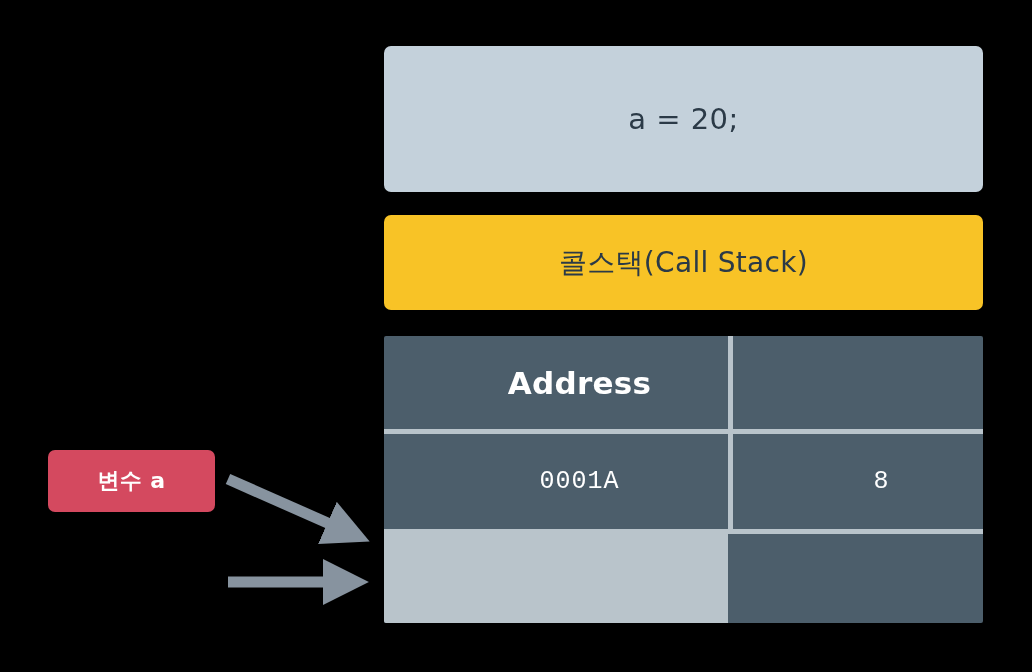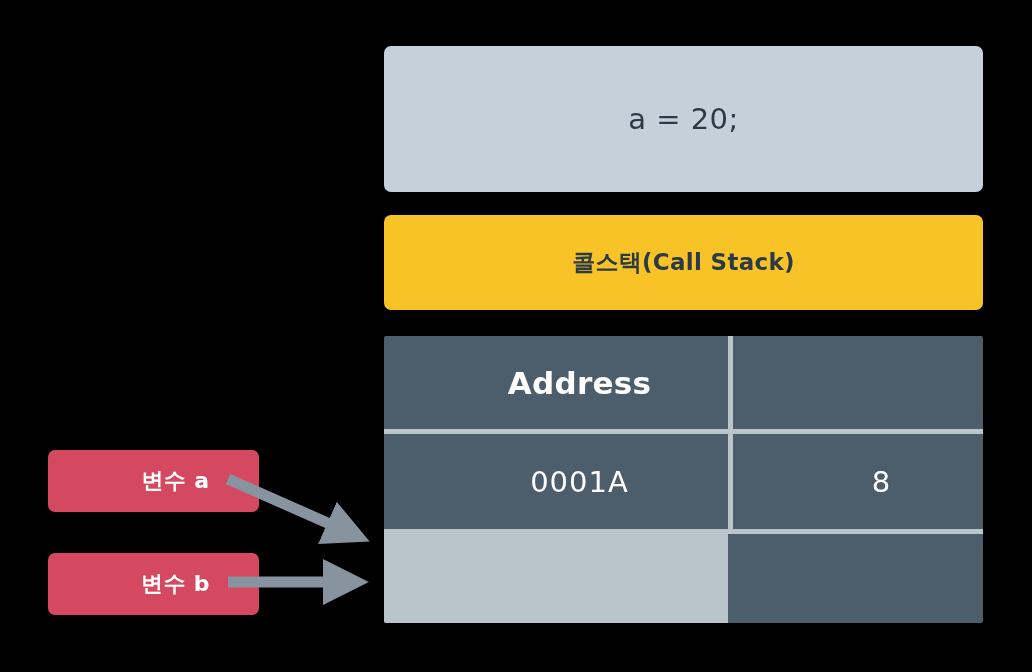--- a/index.html
+++ b/index.html
@@ -50,23 +50,23 @@
     top: 215px;
     width: 599px;
     height: 95px;
     background: #f8c326;
     border-radius: 7px;
     display: flex;
     align-items: center;
     justify-content: center;
   }
   .callstack-text {
-    font-size: 23px;
+    font-size: 28px;
     color: #2b3a47;
-    font-weight: 700;
+    font-weight: 400;
     letter-spacing: 0.3px;
   }
 
   
   .mem-table {
     position: absolute;
     left: 384px;
     top: 336px;
     width: 599px;
     height: 287px;
@@ -84,23 +84,24 @@
     background: #4c5e6b;
     color: #ffffff;
     margin-left: 47px;
   }
   .cell.header {
     font-size: 31px;
     font-weight: 700;
     letter-spacing: 0.3px;
   }
   .cell.body {
-    font-size: 29px;
+    font-size: 25px;
     font-weight: 400;
     letter-spacing: 1px;
+    font-family: Liberation Mono, monospace;
   }
   .rule-h {
     grid-column: 1 / span 3;
     background: #b9c4cb;
   }
   .rule-v {
     background: #b9c4cb;
   }
 
   
@@ -111,21 +112,20 @@
     height: 62px;
     background: #d4495f;
     border-radius: 7px;
     display: flex;
     align-items: center;
     justify-content: center;
     color: #ffffff;
     font-size: 22px;
     font-weight: 700;
     letter-spacing: 0.4px;
-    padding-left: 44px;
   }
   .var-tag.a { top: 450px; }
   .var-tag.b { top: 553px; }
 
   
   .arrows {
     position: absolute;
     left: 0;
     top: 0;
     width: 1032px;
@@ -155,21 +155,20 @@
     <div class="cell body">0001A</div>
     <div class="rule-v"></div>
     <div class="cell body">8</div>
 
     <div class="rule-h"></div>
 
     <div class="rule-v"></div>
   </div>
 
   <div class="var-tag a">변수 a</div>
-  <div class="var-tag b">변수 b</div>
 
   <svg class="arrows" viewBox="0 0 1032 672">
     <defs>
       <marker id="head" viewBox="0 0 10 10" refX="7" refY="5" markerWidth="4.2" markerHeight="4.2" orient="auto-start-reverse">
         <path d="M 0 0 L 10 5 L 0 10 z" fill="#87939f"></path>
       </marker>
     </defs>
     <line x1="228" y1="479" x2="357" y2="536" stroke="#87939f" stroke-width="11" stroke-linecap="butt" marker-end="url(#head)"></line>
     <line x1="228" y1="582" x2="355" y2="582" stroke="#87939f" stroke-width="11" stroke-linecap="butt" marker-end="url(#head)"></line>
   </svg>

